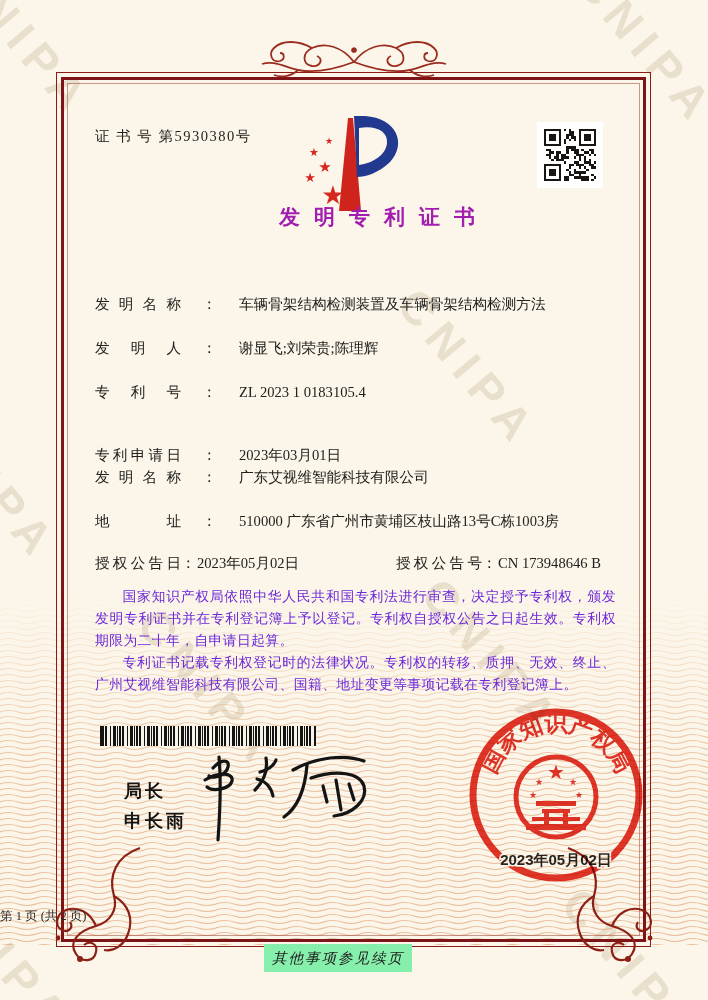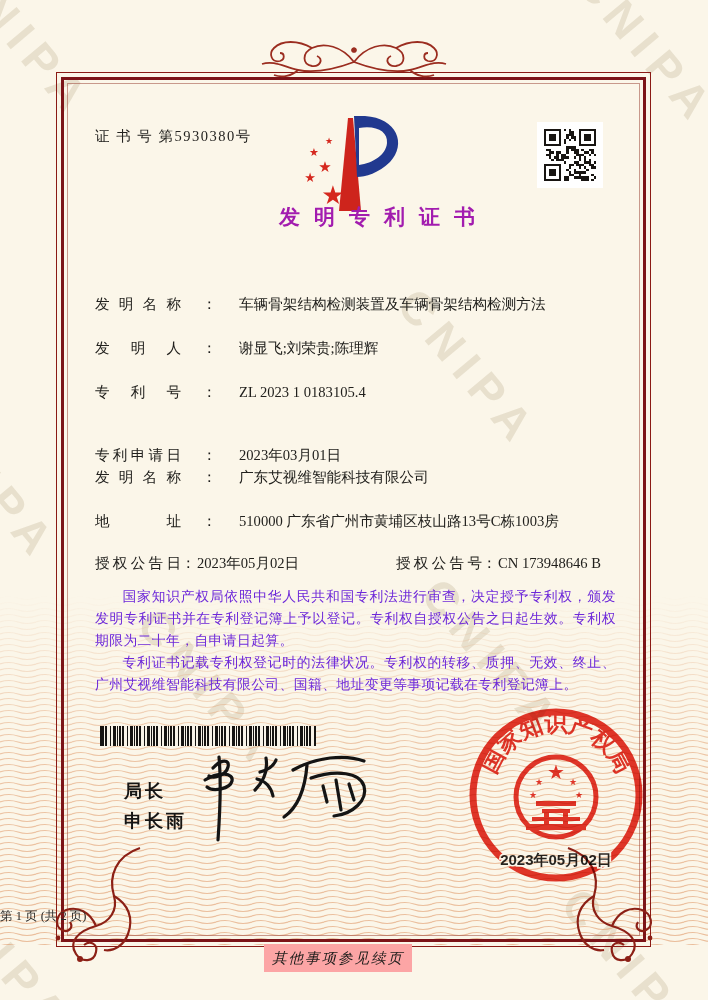--- a/index.html
+++ b/index.html
@@ -56,21 +56,21 @@
     position:absolute; left:112px; font-family:"Liberation Sans", sans-serif;
     font-weight:600; font-size:18px; letter-spacing:3px; color:#161514;margin-left:12px;
   }
   .director-title{top:779px;} .director-name{top:809px;}
   .signature{position:absolute; left:185px; top:748px;}
   
   .seal{position:absolute; left:466px; top:705px; opacity:.93; mix-blend-mode:multiply;}
   
   .page-num{position:absolute; left:0; top:908px; width:708px; font-size:12.5px; color:#2a2927;}
   .foot-note{
-    position:absolute; left:264px; top:944px; width:148px; height:28px; background:#fca5a5;
+    position:absolute; left:264px; top:944px; width:148px; height:28px; background:#86efac;
     text-align:center; line-height:28px; font-size:14.5px; font-style:italic; letter-spacing:2px; color:#1e1d1b;
   }
   .orn{position:absolute;}
 </style>
 </head>
 <body>
 
 <div class="page">
 
   <div class="wm" style="left:-18px; top:-52px;">CNIPA</div>

